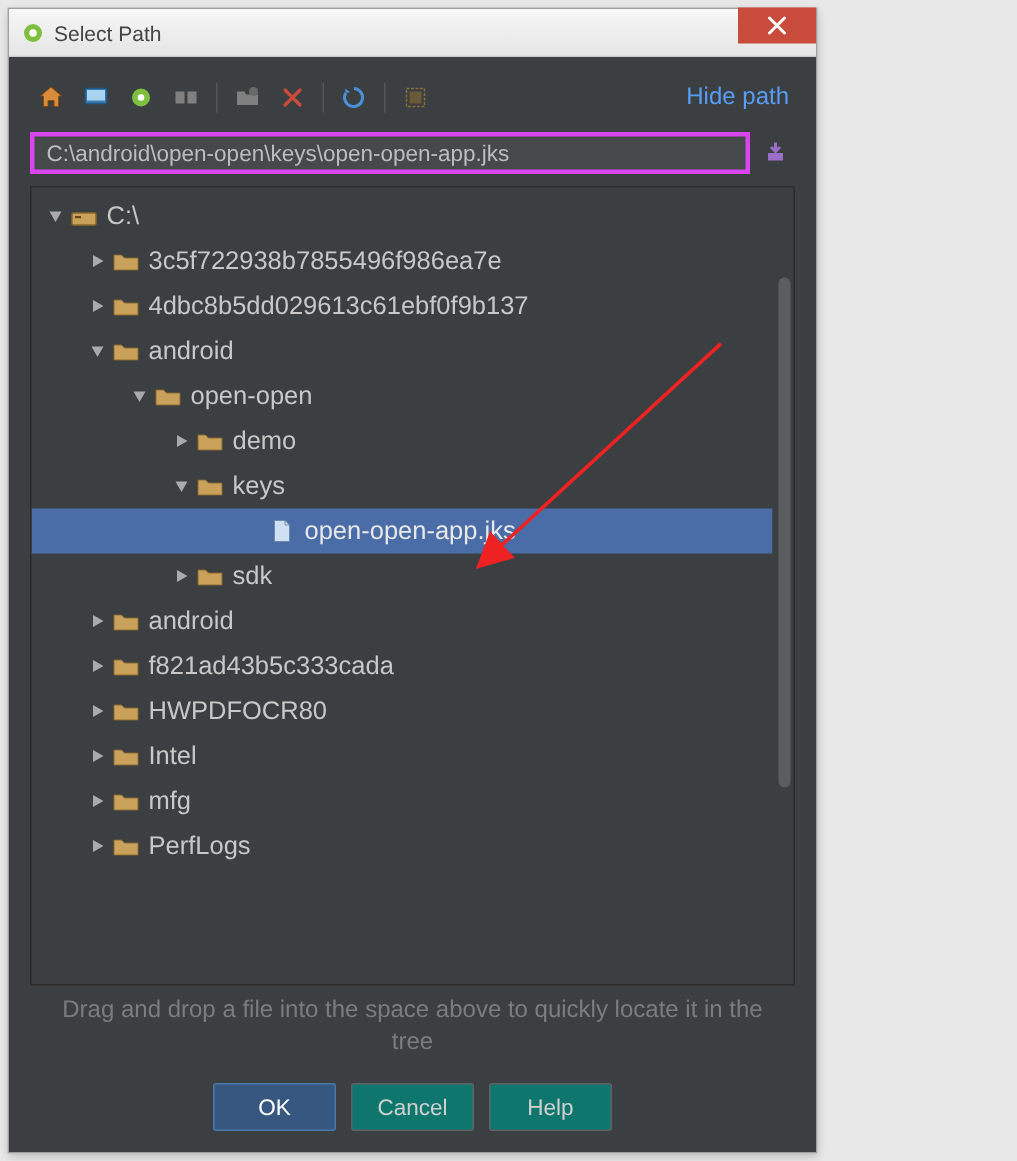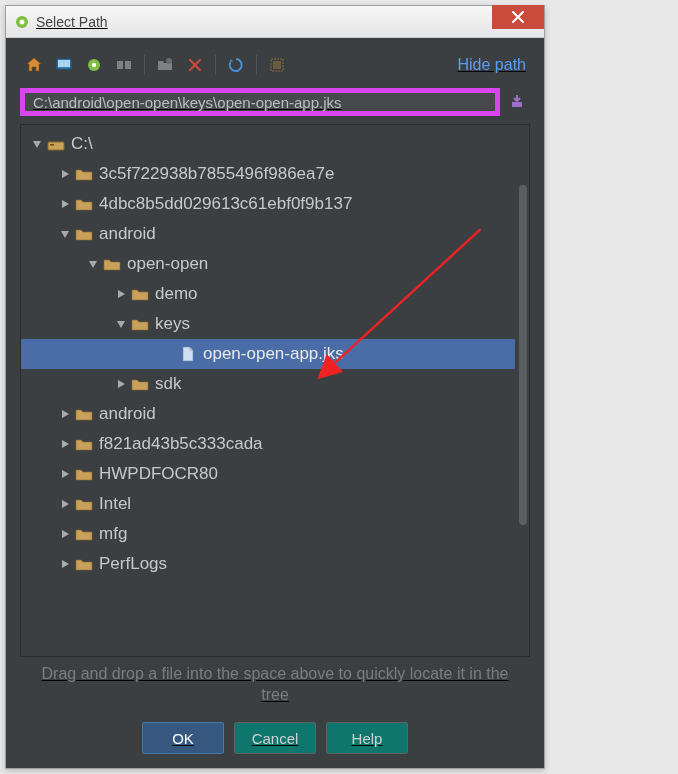--- a/index.html
+++ b/index.html
@@ -14,21 +14,20 @@
     overflow: hidden;
   }
   .window {
     width: 540px;
     height: 764px;
     border: 1px solid #a0a0a0;
     background: #fff;
     box-shadow: 0 2px 6px rgba(0,0,0,0.2);
     display: flex;
     flex-direction: column;
-    text-decoration: underline;
   }
   .titlebar {
     height: 32px;
     background: linear-gradient(to bottom, #f7f7f7 0%, #e5e5e5 100%);
     border-bottom: 1px solid #ccc;
     display: flex;
     align-items: center;
     position: relative;
   }
   .title-icon {
@@ -96,21 +95,21 @@
   .path-row {
     display: flex;
     align-items: center;
     margin-top: 6px;
     gap: 4px;
   }
   .path-input {
     flex: 1;
     height: 28px;
     background: #45494a;
-    border: 5px solid #d946ef;
+    border: 3px solid #d946ef;
     color: #bdbdbd;
     padding: 0 8px;
     font-size: 15px;
     outline: none;
   }
   .history-btn {
     width: 26px;
     height: 26px;
     display: flex;
     align-items: center;

